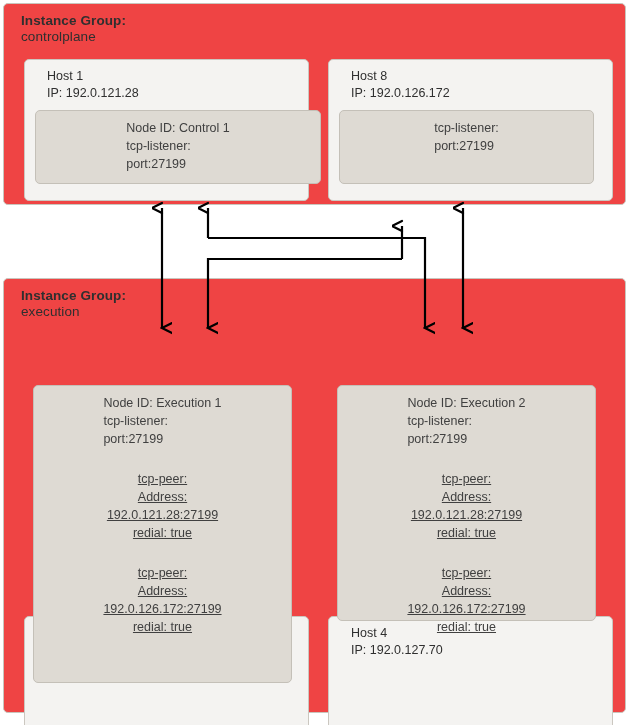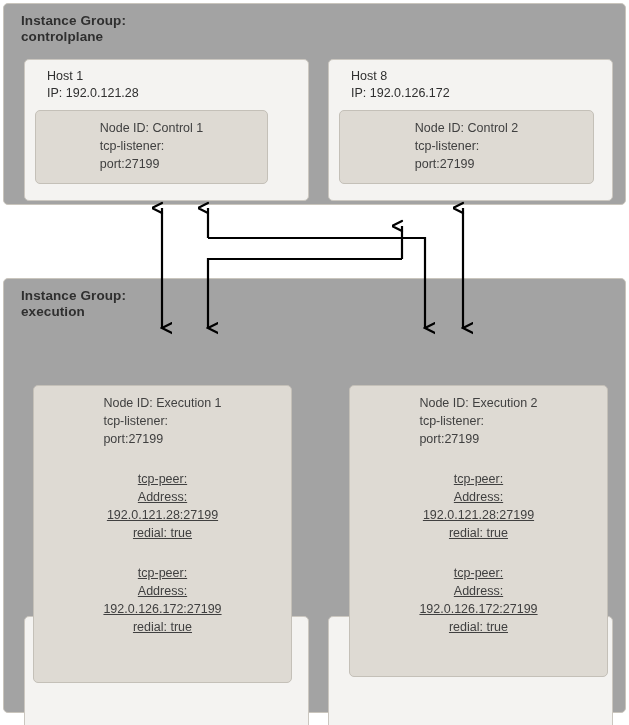--- a/index.html
+++ b/index.html
@@ -7,36 +7,36 @@
     width:629px;height:725px;position:relative;overflow:hidden;
     font-family:"Liberation Sans","DejaVu Sans",sans-serif;
     color:#3b3b3b;
     -webkit-font-smoothing:antialiased;
   }
   .stage{position:absolute;inset:0;}
 
   
   .group{
     position:absolute;
-    background:#a3a3a3;
+    background:#ef4444;
     border:1px solid #c9c5bd;
     border-radius:5px;
     box-sizing:border-box;
   }
   #group-controlplane{left:3px;top:3px;width:623px;height:202px;}
   #group-execution{left:3px;top:278px;width:623px;height:435px;}
 
   .group-title{
     position:absolute;left:17px;top:9px;
     font-size:13.5px;line-height:16px;
     color:#2f2f2f;
     letter-spacing:0.1px;
   }
   .group-title .lbl{font-weight:bold;display:block;}
-  .group-title .val{font-weight:bold;display:block;}
+  .group-title .val{font-weight:normal;display:block;}
 
   
   .host{
     position:absolute;
     background:#f4f3f1;
     border:1px solid #cbc7c0;
     border-radius:5px;
     box-sizing:border-box;
   }
   #host-1{left:20px;top:55px;width:285px;height:142px;}
@@ -53,24 +53,24 @@
   
   .node{
     position:absolute;
     background:#dedad3;
     border:1px solid #c4c0b8;
     border-radius:5px;
     box-sizing:border-box;
     display:flex;
     justify-content:center;
   }
-  #node-1{left:35px;top:110px;width:233px;height:74px;}
+  #node-1{left:35px;top:110px;width:286px;height:74px;}
   #node-2{left:339px;top:110px;width:255px;height:74px;}
   #node-3{left:33px;top:385px;width:259px;height:298px;}
-  #node-4{left:337px;top:385px;width:259px;height:292px;margin-left:12px;}
+  #node-4{left:337px;top:385px;width:259px;height:236px;}
 
   .node-inner{
     padding-top:8px;
     font-size:12.5px;line-height:18px;
     color:#404040;
     text-align:left;
   }
   .node-inner .ln{display:block;white-space:nowrap;}
 
   .peer-block{margin-top:22px;text-align:center;}
@@ -108,21 +108,20 @@
   <div class="node" id="node-1">
     <div class="node-inner">
       <span class="ln">Node ID: Control 1</span>
       <span class="ln">tcp-listener:</span>
       <span class="ln">port:27199</span>
     </div>
   </div>
 
   <div class="node" id="node-2">
     <div class="node-inner">
-      <span class="ln">Node ID: Control 2</span>
       <span class="ln">tcp-listener:</span>
       <span class="ln">port:27199</span>
     </div>
   </div>
 
   <div class="group" id="group-execution">
     <div class="group-title">
       <span class="lbl">Instance Group:</span>
       <span class="val">execution</span>
     </div>

